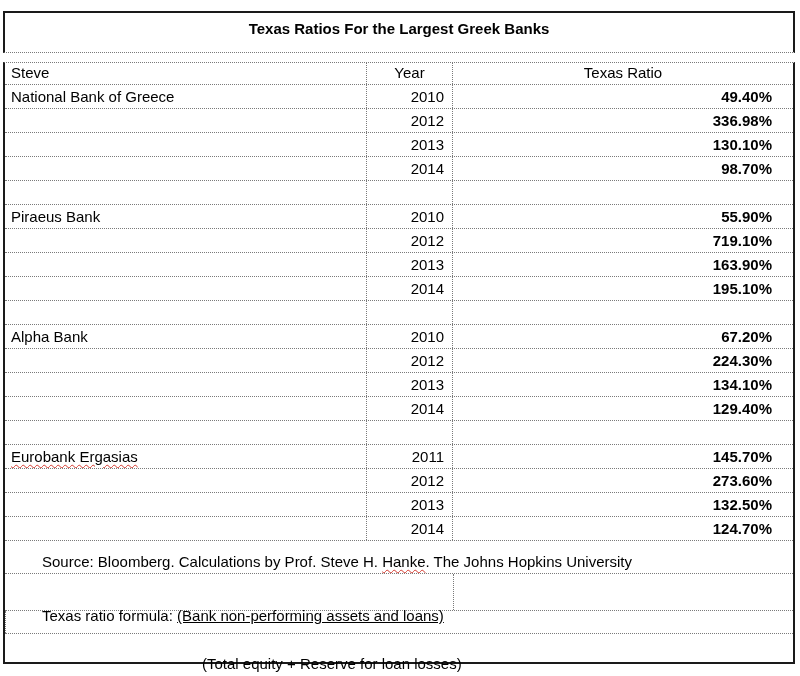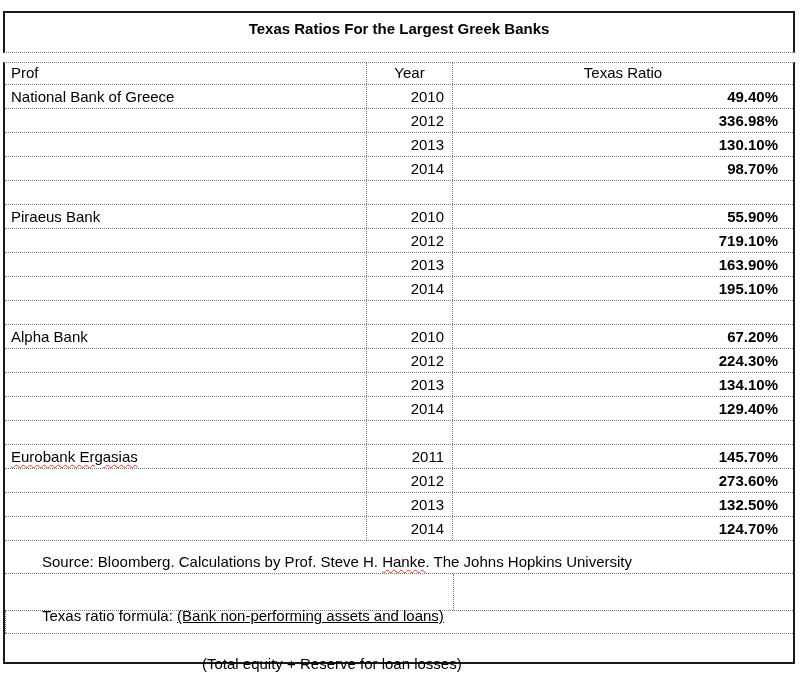--- a/index.html
+++ b/index.html
@@ -20,21 +20,21 @@
     border-bottom:2px solid #1a1a1a;border-top:1px dotted #7a7a7a;
     display:flex;flex-direction:column;font-size:15px;
   }
   .trow{display:flex;border-bottom:1px dotted #7a7a7a;box-sizing:border-box;}
   .trow.hdr{height:22px;line-height:20px;}
   .trow.data{height:24px;line-height:23px;}
   .c{box-sizing:border-box;white-space:nowrap;overflow:hidden;}
   .c.bank{width:361px;padding-left:6px;}
   .c.year{width:87px;border-left:1px dotted #7a7a7a;border-right:1px dotted #7a7a7a;
           text-align:right;padding-right:8px;}
-  .c.ratio{flex:1;text-align:right;padding-right:15px;}
+  .c.ratio{flex:1;text-align:right;padding-right:21px;}
   .trow.data .c.ratio{font-weight:bold;}
   .trow.hdr .c.year,.trow.hdr .c.ratio{text-align:center;padding-right:0;font-weight:normal;}
   
   .src-row{height:33px;border-bottom:1px dotted #7a7a7a;display:flex;align-items:flex-end;
            padding:0 16px 3px 37px;box-sizing:border-box;white-space:pre;}
   .split{display:flex;border-bottom:1px dotted #7a7a7a;box-sizing:border-box;}
   .split .left{width:448px;box-sizing:border-box;padding-left:37px;}
   .split .right{flex:1;border-left:1px dotted #7a7a7a;}
   .formula-row{height:37px;}
   .formula-row .left{padding-top:2px;line-height:16px;white-space:pre;}
@@ -48,21 +48,21 @@
 </head>
 <body>
 
 <div class="page">
 
   <div class="title-box">Texas Ratios For the Largest Greek Banks</div>
 
   <div class="main-table">
 
     <div class="trow hdr">
-      <div class="c bank">Prof</div>
+      <div class="c bank">Steve</div>
       <div class="c year">Year</div>
       <div class="c ratio">Texas Ratio</div>
     </div>
 
     <div class="trow data">
       <div class="c bank">National Bank of Greece</div>
       <div class="c year">2010</div>
       <div class="c ratio">49.40%</div>
     </div>
     <div class="trow data">

